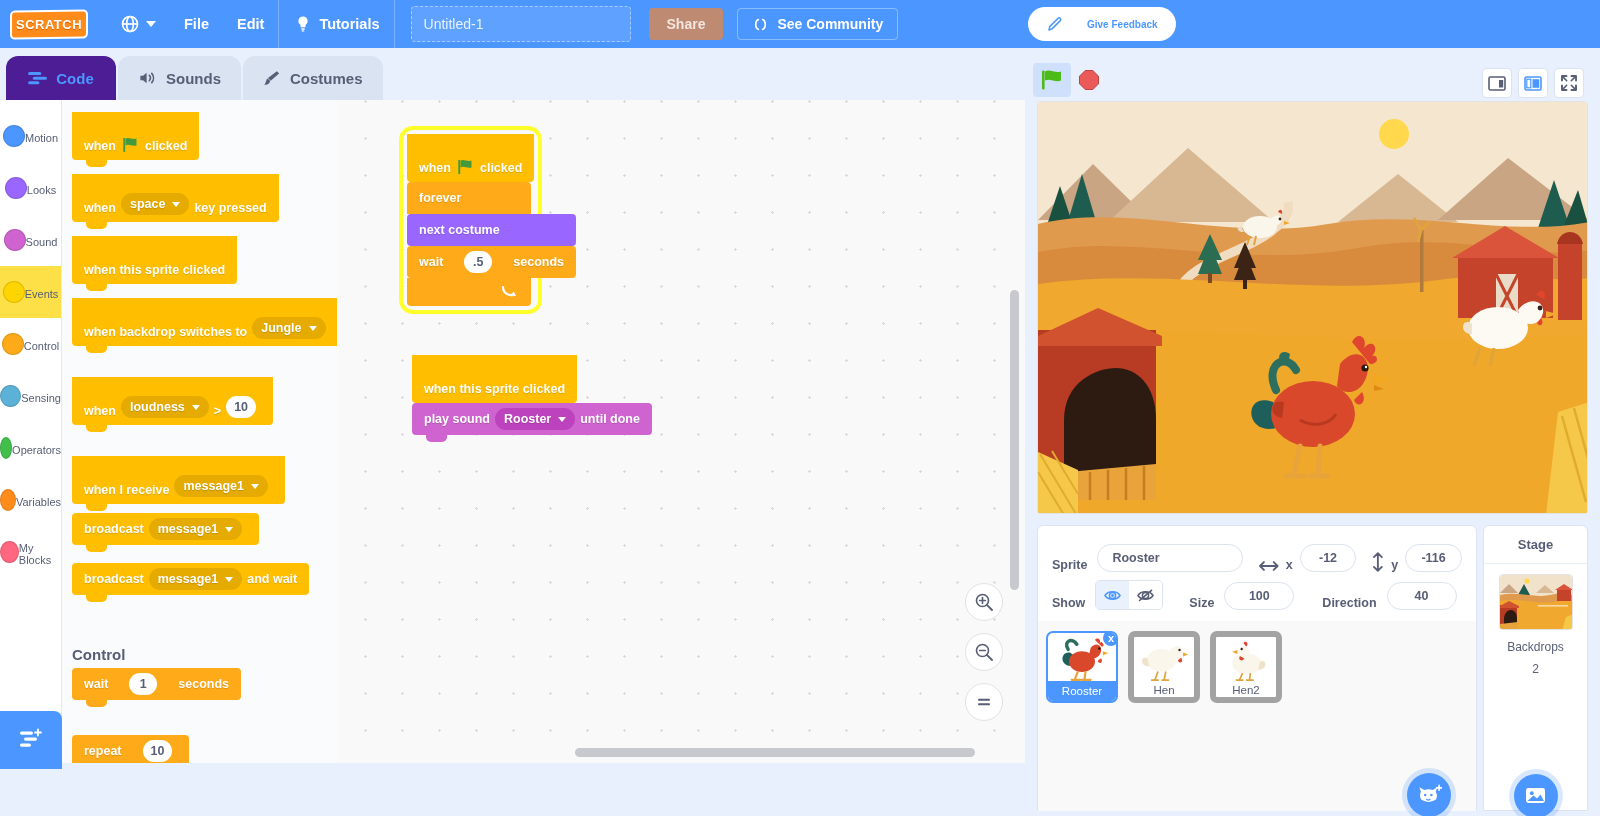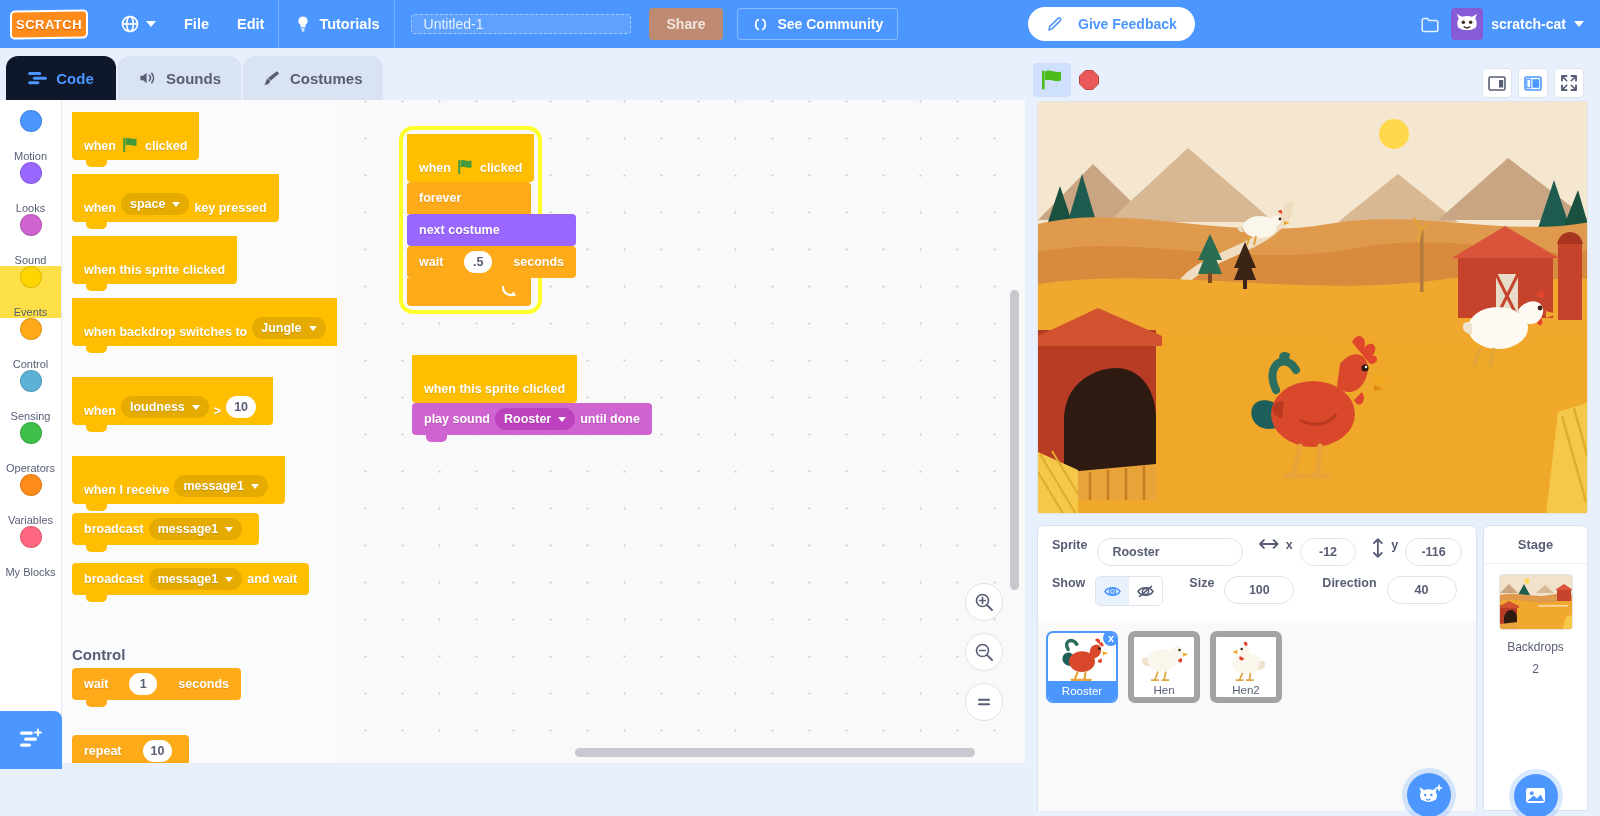--- a/index.html
+++ b/index.html
@@ -30,42 +30,42 @@
   .mb-divider { width: 1px; height: 48px; background: rgba(255,255,255,.25); margin: 0 0px; }
   .mb-item {
     height: 48px; display: flex; align-items: center; gap: 6px;
     padding: 0 14px; font-size: 14.5px; font-weight: bold; color: #fff;
     cursor: pointer; white-space: nowrap;
   }
   .globe { width: 20px; height: 20px; }
   .caret-sm { width: 0; height: 0; border-left: 5px solid transparent;
     border-right: 5px solid transparent; border-top: 6px solid #fff; }
   .title-field {
-    margin-left: 16px; width: 220px; height: 20px; border-radius: 4px;
+    margin-left: 16px; width: 220px; height: 36px; border-radius: 4px;
     background: rgba(255,255,255,.10);
     border: 1px dashed rgba(255,255,255,.45);
     display: flex; align-items: center; padding: 0 12px;
     font-size: 14px; color: rgba(255,255,255,.85);
   }
   .share-btn {
     margin-left: 18px; height: 32px; padding: 0 18px; border-radius: 4px;
     background: #bf8a72; color: rgba(255,255,255,.78);
     display:flex; align-items:center; font-size:14px; font-weight:bold;
   }
   .community-btn {
     margin-left: 14px; height: 32px; padding: 0 14px; border-radius: 4px;
     border: 1px solid rgba(255,255,255,.35);
     display:flex; align-items:center; gap:8px; font-size:14px; font-weight:bold;
     color:#fff;
   }
   .feedback-btn {
     position:absolute; left:1028px; top:7px;
     height: 34px; padding: 0 18px; border-radius: 18px; background: #fff;
-    color: #4c97ff; display: flex; align-items: center; gap: 14px;
-    font-size: 14px; font-weight: bold;
+    color: #4c97ff; display: flex; align-items: center; gap: 23px;
+    font-size: 10px; font-weight: bold;
   }
   .mb-right { position: absolute; right: 8px; top:0; height:48px;
     display:flex; align-items:center; gap: 10px; }
   .folder-icon { width: 22px; height: 19px; }
   .account {
     display:flex; align-items:center; gap: 8px; padding-right: 8px;
   }
   .avatar {
     width: 32px; height: 32px; border-radius: 4px; background: #855cd6;
     display:flex; align-items:center; justify-content:center;
@@ -74,32 +74,32 @@
 
   
   .tabrow { position:absolute; top:48px; left:0; width:1025px; height:52px;
     background:#e8f0fe; display:flex; align-items:flex-end; padding-left:6px; }
   .tab {
     height: 44px; min-width: 110px; padding: 0 20px; border-radius: 12px 12px 0 0;
     background: #d9e3f2; color: #575e75; font-size: 15px; font-weight: bold;
     display: flex; align-items: center; justify-content:center; gap: 9px;
     margin-right: 2px; cursor: pointer;
   }
-  .tab.active { background: #0f172a; color: #4c97ff; }
+  .tab.active { background: #4c1d95; color: #4c97ff; }
   .tab svg { display:block; }
 
   
   .palette-wrap {
     position:absolute; top:100px; left:0; width:1025px; height:663px;
     background:#fff; display:flex; overflow:hidden;
   }
   .cats { width: 62px; height: 100%; background:#fff; border-right:1px solid #e6e8f0;
     padding-top: 10px; flex:0 0 62px; }
-  .cat { height: 52px; display:flex; flex-direction:column; align-items:center;
-    justify-content:space-between; cursor:pointer; }
+  .cat { height: 52px; display:flex; flex-direction:row; align-items:center;
+    justify-content:center; cursor:pointer; }
   .cat.sel { background: #fde047; }
   .cat .dot { width: 22px; height: 22px; border-radius: 50%;
     border: 1px solid rgba(0,0,0,.12); }
   .cat .lbl { font-size: 11px; color: #575e75; margin-top: 4px; }
 
   
   .palette { flex:1; position:relative; overflow:hidden;
     background:#fafbfc; }
   .pal-inner { position:absolute; top:0; left:0; width:100%; }
   .pal-scroll {
@@ -212,21 +212,21 @@
     cursor:pointer; }
   .sz.sel { background:#fff; }
 
   .stage { position:absolute; left:12px; top:53px; width:551px; height:413px;
     background:#fff; border-radius:3px; overflow:hidden; border:1px solid #e3e3e6;}
 
   
   .sprite-panel { position:absolute; left:12px; top:477px; width:440px; height:286px;
     background:#fff; border:1px solid #dbe3ef; border-radius:6px 6px 0 0; }
   .sp-info { height:78px; padding: 12px 14px 0 14px; }
-  .sp-row { display:flex; align-items:flex-start; height:34px; }
+  .sp-row { display:flex; align-items:flex-end; height:34px; }
   .sp-lbl { font-size:12.5px; font-weight:bold; color:#575e75; margin-right:10px; }
   .sp-input { height:28px; border:1px solid #dbe3ef; border-radius:15px;
     background:#fff; display:flex; align-items:center; padding:0 14px;
     font-size:12.5px; font-weight:bold; color:#575e75; }
   .sp-num { width:58px; justify-content:center; padding:0; }
   .sp-name { width:148px; }
   .sp-axis { font-size:12.5px; font-weight:bold; color:#575e75; margin:0 7px; }
   .showtoggle { display:flex; border:1px solid #dbe3ef; border-radius:5px;
     overflow:hidden; margin-right: 26px; }
   .showtoggle div { width:33px;height:28px;display:flex;align-items:center;
@@ -320,37 +320,20 @@
       <span>See Community</span>
     </div>
 
     <div class="feedback-btn">
       <svg width="18" height="18" viewBox="0 0 24 24" fill="none" stroke="#4c97ff" stroke-width="2" stroke-linejoin="round">
         <path d="M4 20l1-4.5L16 4.5a2 2 0 0 1 3 3L8 18.5 4 20z"></path>
       </svg>
       <span>Give Feedback</span>
     </div>
 
-    <div class="mb-right">
-      <svg class="folder-icon" viewBox="0 0 24 22" fill="none" stroke="rgba(255,255,255,.85)" stroke-width="1.8" stroke-linejoin="round">
-        <path d="M3 6a2 2 0 0 1 2-2h4l2 2.4h8a2 2 0 0 1 2 2V17a2 2 0 0 1-2 2H5a2 2 0 0 1-2-2V6z"></path>
-      </svg>
-      <div class="account">
-        <div class="avatar">
-          <svg width="24" height="22" viewBox="0 0 26 24">
-            <path d="M4 6 L2 1 L7.5 4.2 Q13 2.6 18.5 4.2 L24 1 L22 6 Q25 11 22.5 16 Q13 21.5 3.5 16 Q1 11 4 6 Z" fill="#fff"></path>
-            <circle cx="9" cy="10" r="1.9" fill="#3d2b1f"></circle>
-            <circle cx="17" cy="10" r="1.9" fill="#3d2b1f"></circle>
-            <path d="M10 15 Q13 17.4 16 15" stroke="#3d2b1f" stroke-width="1.6" fill="none" stroke-linecap="round"></path>
-          </svg>
-        </div>
-        <span class="account-name">scratch-cat</span>
-        <div class="caret-sm"></div>
-      </div>
-    </div>
   </div>
 
   <div class="tabrow">
     <div class="tab active">
       <svg width="19" height="15" viewBox="0 0 20 16">
         <rect x="0" y="1" width="14" height="3.2" rx="1.6" fill="#4c97ff"></rect>
         <rect x="5" y="6" width="15" height="3.2" rx="1.6" fill="#4c97ff"></rect>
         <rect x="0" y="11" width="12" height="3.2" rx="1.6" fill="#4c97ff"></rect>
       </svg>
       <span>Code</span>

